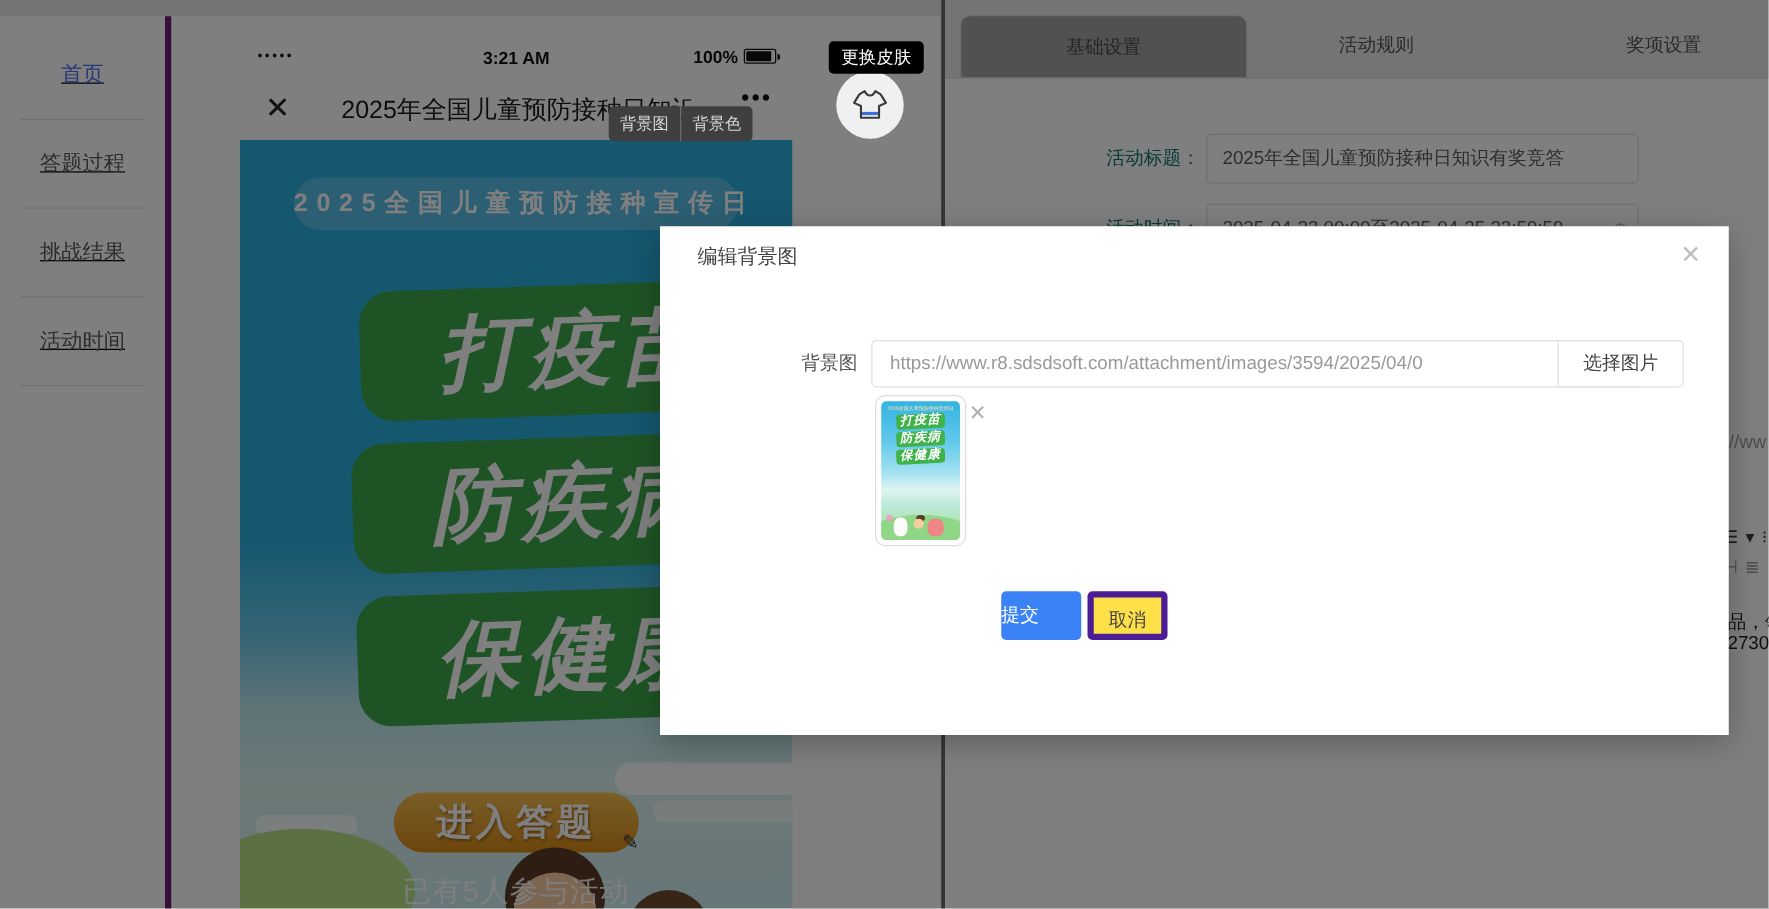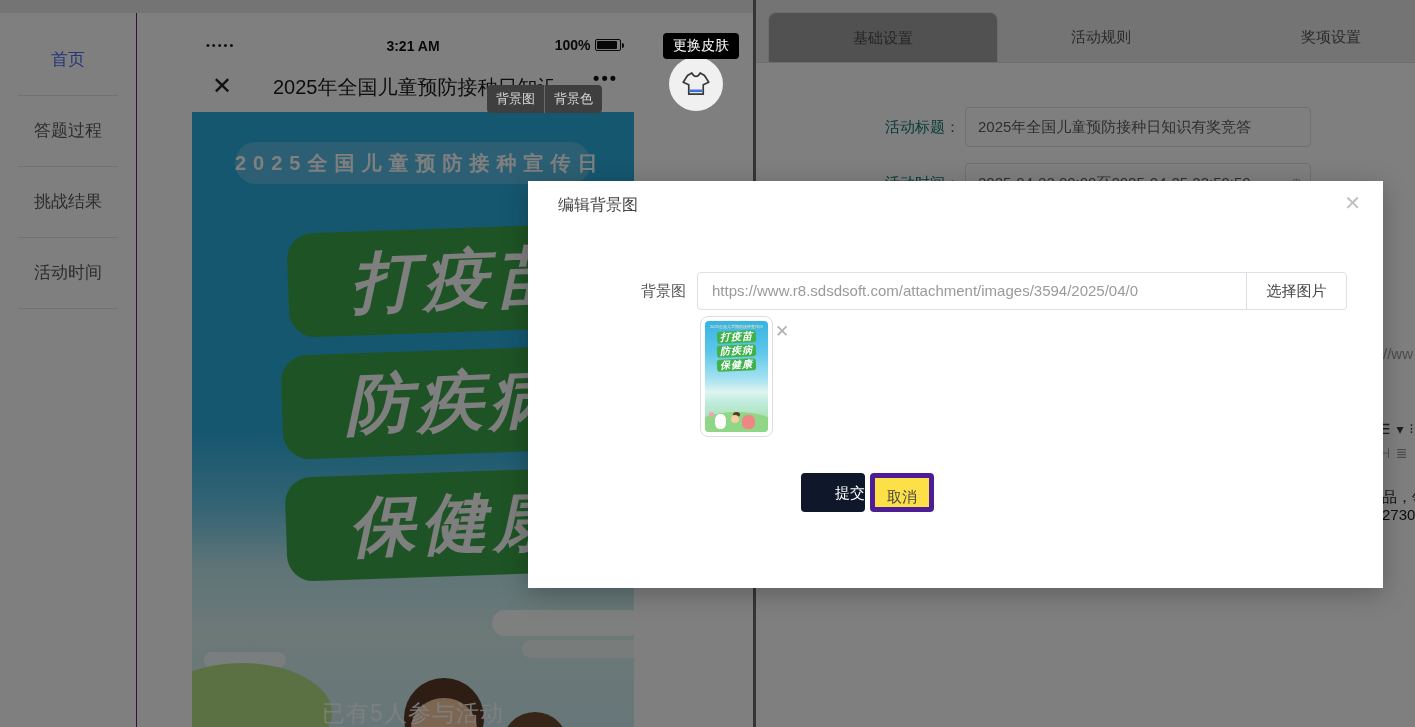--- a/index.html
+++ b/index.html
@@ -2,21 +2,21 @@
 <html><head>
 <meta charset="utf-8">
 <style>
   * { margin:0; padding:0; box-sizing:border-box; }
   html,body { width:1415px; height:727px; overflow:hidden; }
   body { font-family:"Liberation Sans","DejaVu Sans",sans-serif; background:#e9e9e9; }
   .stage { position:relative; width:1415px; height:727px; background:#e9e9e9; overflow:hidden; }
 
   
   .left-panel { position:absolute; left:0; top:13px; width:753px; height:714px; background:#fff; }
-  .sidebar { position:absolute; left:0; top:0; width:137px; height:714px; background:#fff; border-right:1px solid #701a75; padding-top:34px; }
+  .sidebar { position:absolute; left:0; top:0; width:137px; height:714px; background:#fff; border-right:5px solid #701a75; padding-top:34px;text-decoration:underline; }
   .side-item { height:26px; line-height:26px; text-align:center; font-size:17px; color:#5a5a5a; cursor:pointer; }
   .side-item.active { color:#4e6ef2; }
   .side-divider { width:100px; height:1px; background:#e3e3e3; margin:22px auto; }
 
   
   .phone { position:absolute; left:192px; top:20px; width:442px; height:694px; background:#fff; overflow:hidden; }
   .statusbar { position:relative; height:27px; background:#fff; }
   .sig-dots { position:absolute; left:14px; top:6px; font-size:11px; letter-spacing:2px; color:#111; }
   .st-time { position:absolute; left:0; right:0; top:5px; text-align:center; font-size:14px; font-weight:bold; color:#111; }
   .st-batt { position:absolute; right:10px; top:4px; display:flex; align-items:center; gap:4px; font-size:14px; font-weight:bold; color:#111; }
@@ -103,22 +103,22 @@
   .mini-banner { padding-top:3px; text-align:center; font-size:4px; color:#ffe3b3; white-space:nowrap; overflow:hidden; }
   .mini-chip { display:block; width:max-content; margin:2px auto 1px; background:#3FB24A; color:#fff; font-size:10px; line-height:12px;
     font-weight:bold; font-style:italic; padding:0 3px; border-radius:3px; transform:rotate(-3deg); letter-spacing:1px; }
   .mini-grass { position:absolute; left:-8px; right:-8px; bottom:-6px; height:26px; background:#8FD687; border-radius:50% 50% 0 0; }
   .mini-fig { position:absolute; border-radius:40%; }
   .f-doc { left:10px; bottom:3px; width:11px; height:15px; background:#fdfdfd; }
   .f-child { left:26px; bottom:9px; width:8px; height:8px; border-radius:50%; background:#F8CDA4; }
   .f-mom { left:37px; bottom:3px; width:13px; height:14px; background:#EF8585; }
   .f-flower { left:4px; bottom:15px; width:5px; height:5px; border-radius:50%; background:#F2A0C0; }
   .f-hair { left:28px; bottom:15px; width:7px; height:5px; border-radius:50%; background:#5B3A26; }
-  .m-submit { position:absolute; left:273px; top:292px; width:64px; height:39px; background:#0f172a; border-radius:4px;
-    color:#fff; text-align:right; line-height:39px; font-size:15px; cursor:pointer; }
+  .m-submit { position:absolute; left:273px; top:292px; width:64px; height:39px; background:#3b82f6; border-radius:4px;
+    color:#fff; text-align:left; line-height:39px; font-size:15px; cursor:pointer; }
   .m-cancel { position:absolute; left:342px; top:292px; width:64px; height:39px; background:#fde047; border:5px solid #4c1d95; border-radius:4px;
     color:#444; text-align:center; line-height:37px; font-size:15px; cursor:pointer; }
 </style>
 </head>
 <body>
 
 <div class="stage">
 
   <div class="left-panel">
     <aside class="sidebar">
@@ -157,20 +157,24 @@
         <div class="slogan s2">
             <span>防疾病</span>
           </div>
         <div class="slogan s3">
             <span>保健康</span>
           </div>
         <div class="cloud c1"></div>
         <div class="cloud c2"></div>
         <div class="cloud c3"></div>
         <div class="mound"></div>
+        <div class="cta">
+          <div class="cta-label">进入答题</div>
+          <span class="pencil">✎</span>
+        </div>
         <div class="head-hair" style="left:212px; top:566px; width:80px; height:80px;"></div>
         <div class="head-face" style="left:219px; top:586px; width:66px; height:62px;"></div>
         <div class="head-hair" style="left:310px; top:600px; width:66px; height:66px; background:#6E4A2E;"></div>
 
         <div class="participants">已有5人参与活动</div>
       </div>
     </div>
   </div>
 
   <div class="chips">

